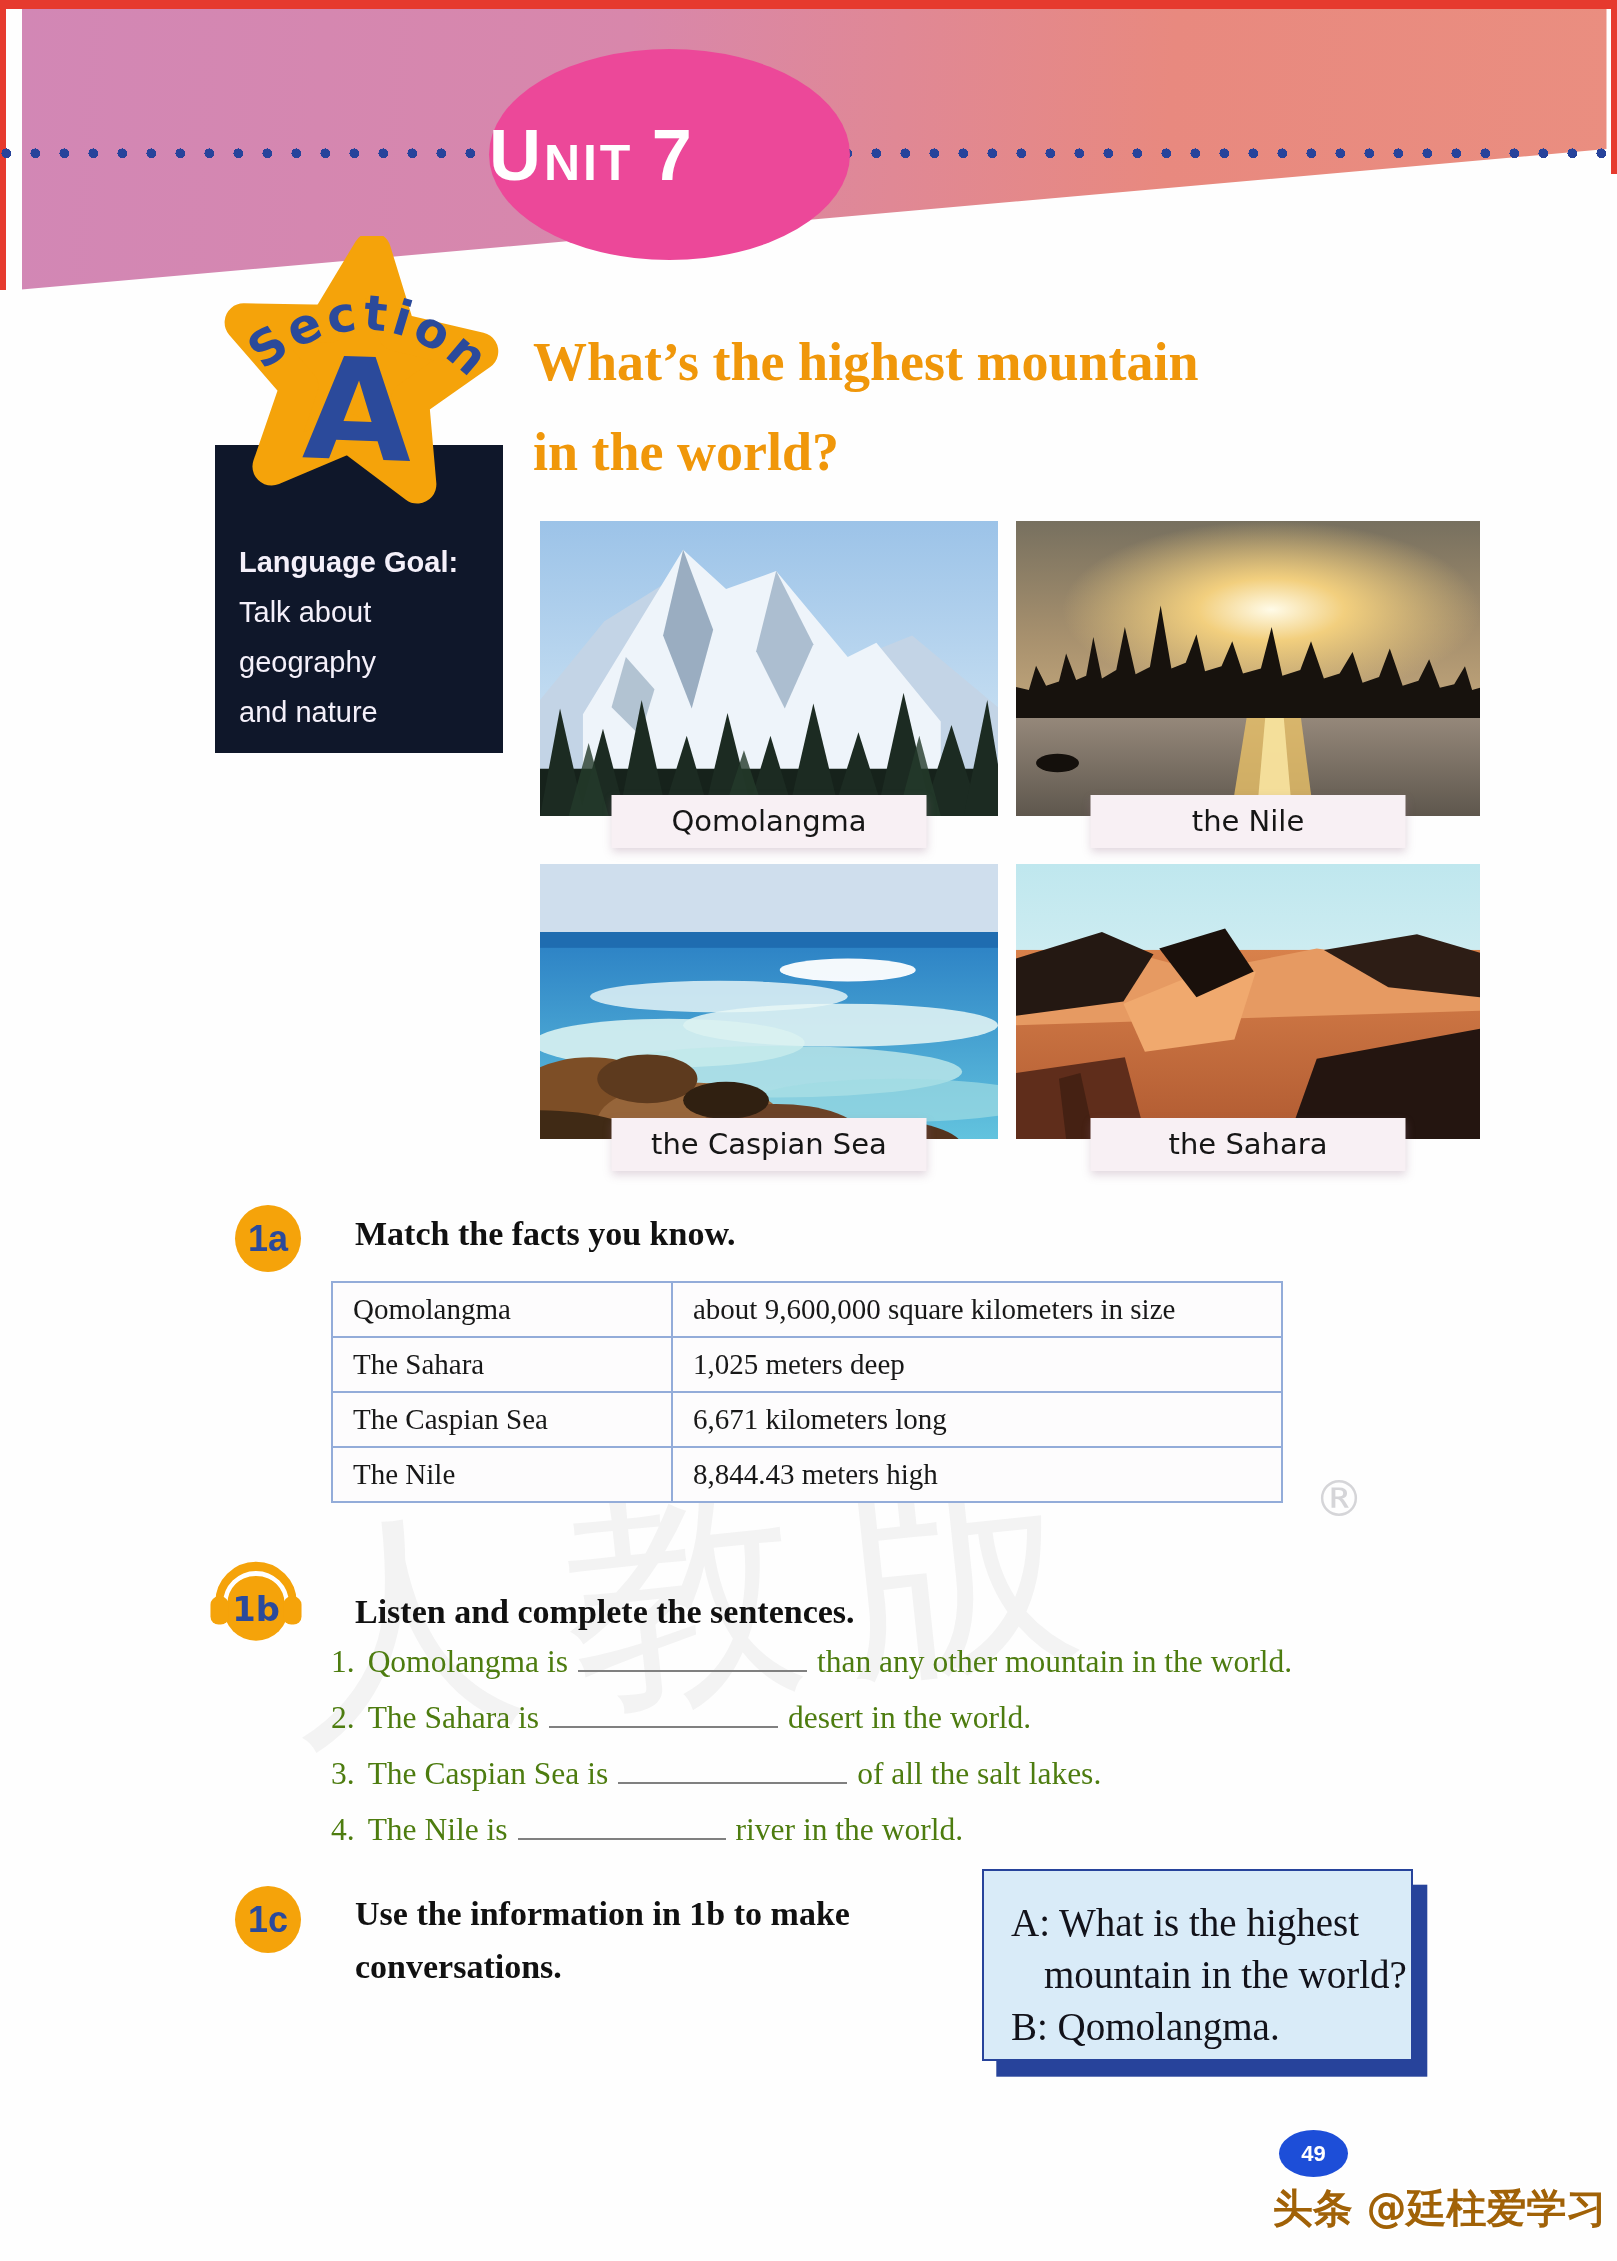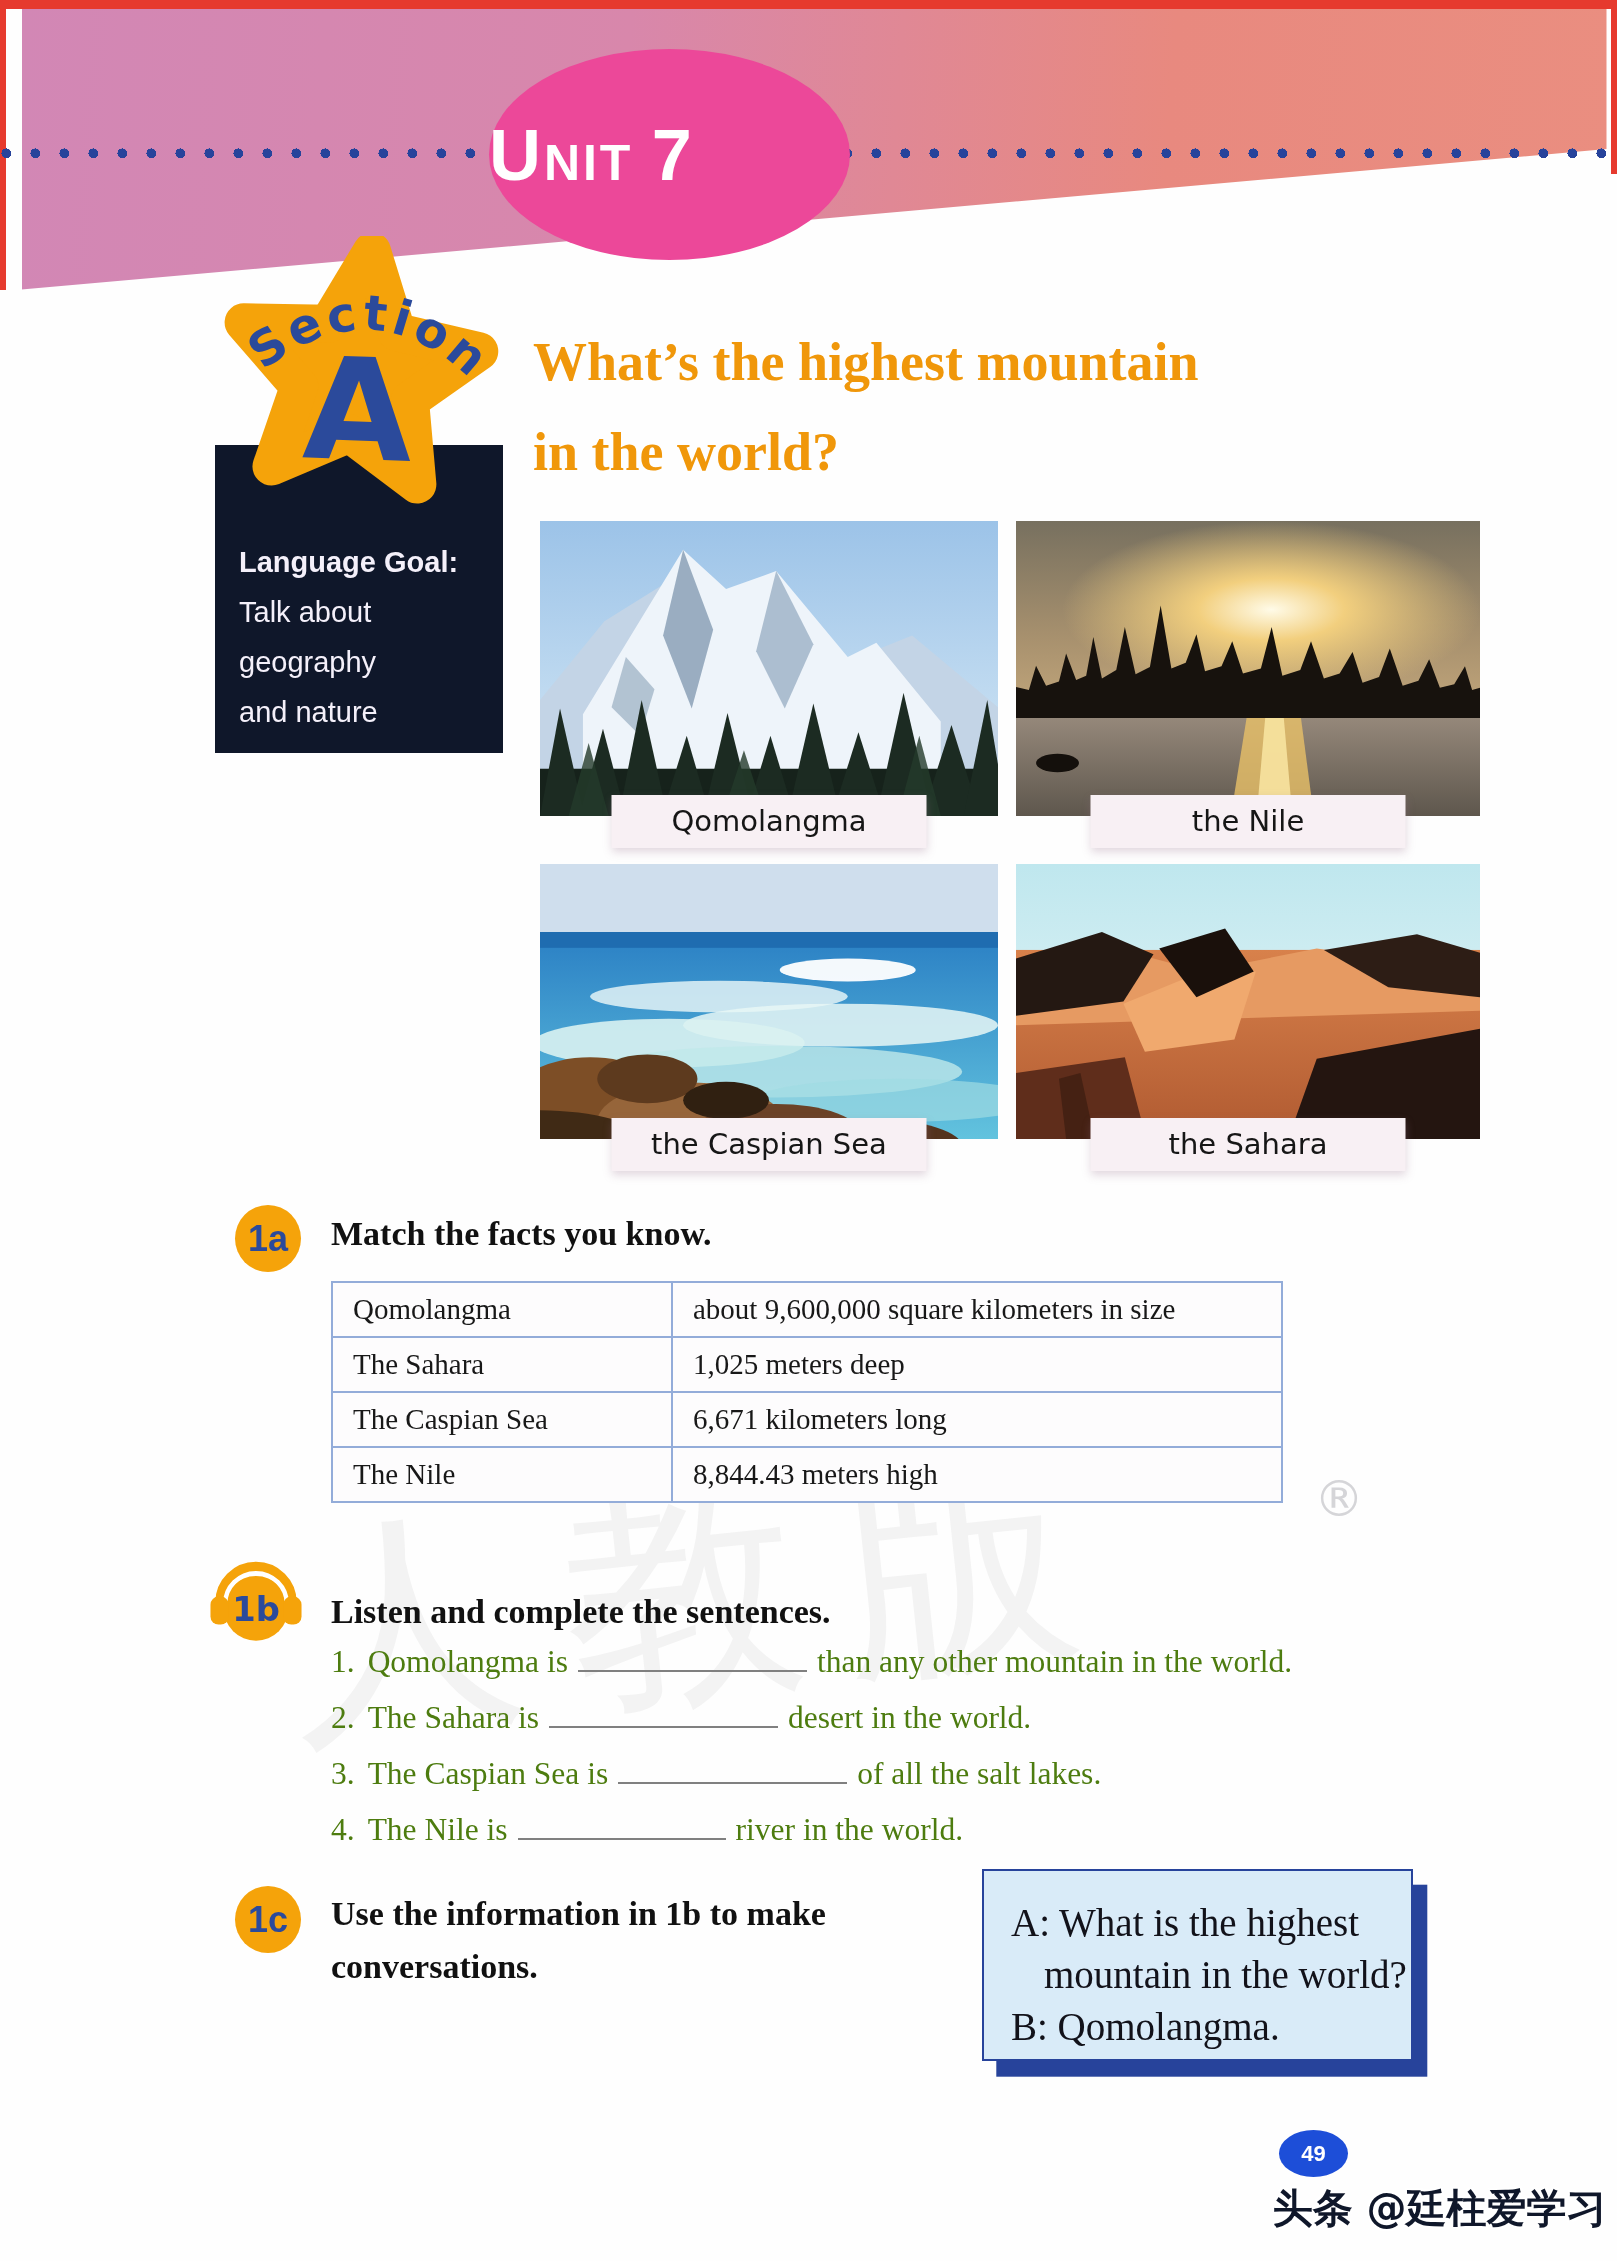--- a/index.html
+++ b/index.html
@@ -37,21 +37,21 @@
   .photo{z-index:1;}
   .photo svg{display:block;width:100%;height:100%;}
   .photo-caption{position:absolute;left:50%;bottom:-31.5px;transform:translateX(-50%);
     width:315px;height:53px;background:#f8f0f4;display:flex;align-items:center;justify-content:center;
     font-family:"DejaVu Sans",sans-serif;font-size:29px;color:#161616;
     box-shadow:0 4.3px 8.6px rgba(150,110,140,.28);white-space:nowrap;}
 
   
   .badge{border-radius:50%;background:#f5a30a;display:flex;align-items:center;justify-content:center;
     color:#2b4a9b;font-family:"Liberation Sans","DejaVu Sans",sans-serif;font-weight:bold;font-size:36px;}
-  .act-heading{font-weight:bold;font-size:34px;color:#111;white-space:nowrap;}
+  .act-heading{font-weight:bold;font-size:34px;color:#111;white-space:nowrap;margin-left:24px;}
 
   
   #facts-table{border-collapse:collapse;table-layout:fixed;width:952px;background:#fdfcfd;}
   #facts-table td{border:2.1px solid #93acd9;height:53px;font-size:29px;color:#181818;
     padding:0 0 0 20px;white-space:nowrap;}
   #facts-table td.c1{width:318px;}
 
   
   .sentence{font-size:31.5px;color:#4d7c0f;white-space:nowrap;}
   .sentence .num{margin-right:13px;}
@@ -66,21 +66,21 @@
 
   
   #wm-center{left:286px;top:1438px;font-size:236px;color:rgba(60,60,70,0.06);
     transform:rotate(-6deg);letter-spacing:43px;font-family:"DejaVu Sans",sans-serif;
     white-space:nowrap;z-index:0;}
   #wm-reg{left:1314px;top:1470px;font-size:50px;color:rgba(70,70,80,0.22);
     font-family:"DejaVu Sans",sans-serif;z-index:0;}
   #page-oval{left:1279px;top:2130px;width:69px;height:47px;border-radius:50%;background:#1d4ed8;
     display:flex;align-items:center;justify-content:center;color:#fff;font-weight:bold;
     font-size:22px;font-family:"Liberation Sans","DejaVu Sans",sans-serif;}
-  #wm-bottom{right:11.4px;top:2181px;font-size:40px;font-weight:bold;color:#0f172a;
+  #wm-bottom{right:11.4px;top:2181px;font-size:40px;font-weight:bold;color:#a16207;
     font-family:"DejaVu Sans",sans-serif;white-space:nowrap;
     text-shadow:2.1px 2.1px 0 #fff,-2.1px -2.1px 0 #fff,2.1px -2.1px 0 #fff,-2.1px 2.1px 0 #fff;}
 </style>
 </head>
 <body>
 
 <div id="page">
 
   <div class="abs edge" style="left:0;top:0;width:1618px;height:9.3px;"></div>
   <div class="abs edge" style="left:0;top:9.3px;width:6.4px;height:281px;"></div>

